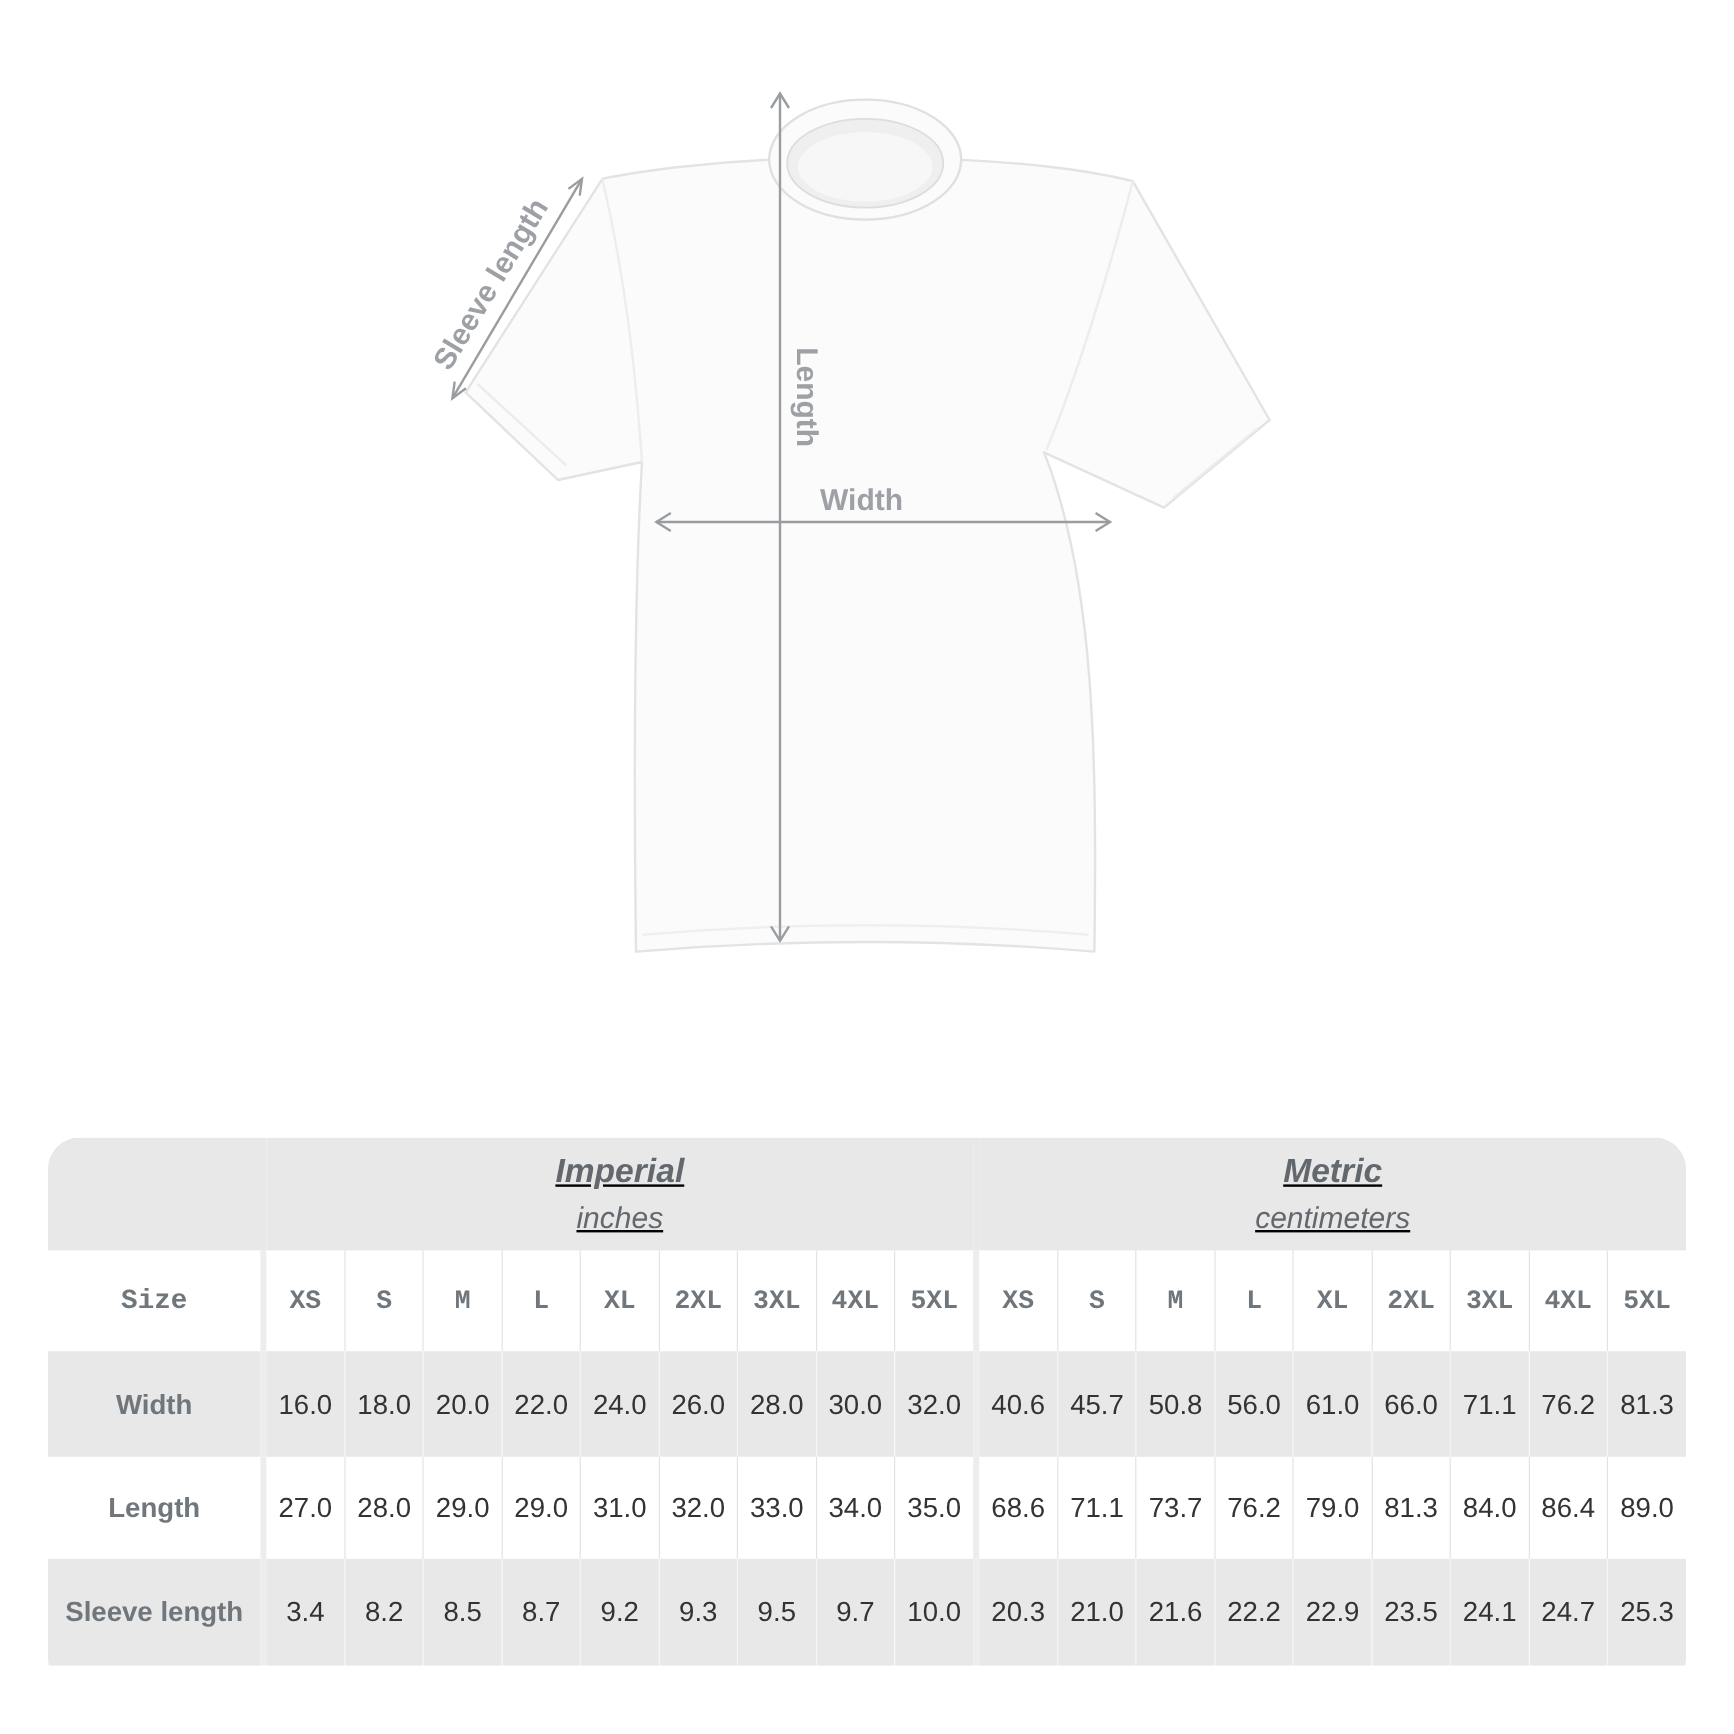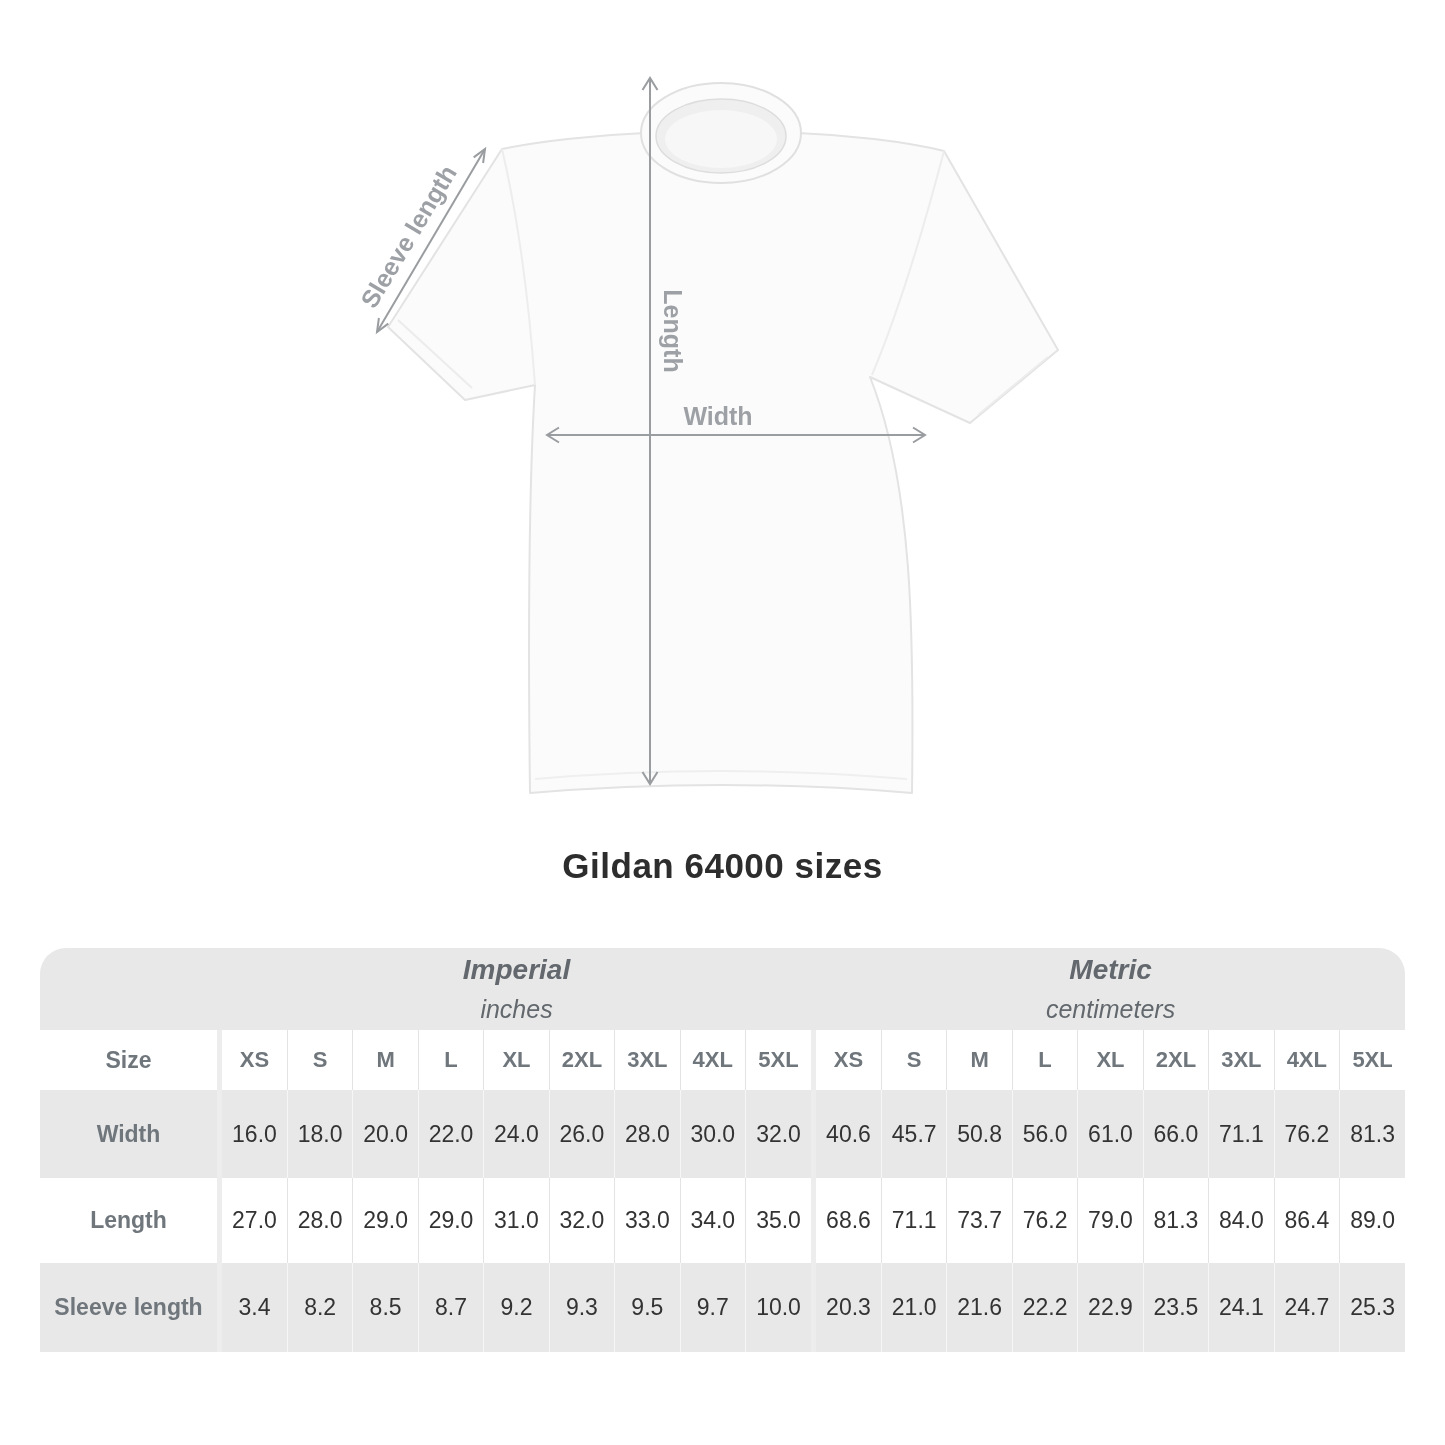--- a/index.html
+++ b/index.html
@@ -28,22 +28,22 @@
   .unit-title{font-size:28px;font-weight:bold;font-style:italic;color:#62686d;}
   .unit-sub{font-size:25px;font-style:italic;color:#62686d;margin-top:9px;}
   td.rowlabel{font-weight:bold;color:#6f767c;}
   td.collabel{font-weight:bold;color:#6f767c;font-size:22px;}
   td.gutter{background:#ededed;}
   td.val{border-left:1px solid #e3e3e3;}
   td.val.first{border-left:none;}
   tr.gray td{background:#e8e8e8;}
   tr.gray td.gutter{background:#ededed;}
   tr.gray td.val{border-left-color:#f6f6f6;}
-  tr.r-band{height:82px;}
-  tr.r-size{height:60px;}
+  tr.r-band{height:94px;text-decoration:underline;}
+  tr.r-size{height:84px;font-family:Liberation Mono, monospace;}
   tr.r-w{height:88px;}
   tr.r-l{height:85px;}
   tr.r-s{height:89px;}
 </style>
 </head>
 <body>
 
 <div class="diagram">
   <svg width="740" height="760" viewBox="0 0 740 760">
 
@@ -92,21 +92,20 @@
     <g>
       <line class="arrow" x1="155" y1="94" x2="47" y2="277"></line>
       <polyline class="arrow" points="153.1,108 155,94 143.7,102.4"></polyline>
       <polyline class="arrow" points="58.3,268.6 47,277 48.9,263"></polyline>
     </g>
     <text class="dim-label" transform="translate(86,186) rotate(-59)" text-anchor="middle">Sleeve length</text>
   </svg>
 </div>
 
 <div class="title-block">
-  <h1 class="page-title">Gildan 64000 sizes</h1>
 </div>
 
 <div class="table-wrap">
   <table id="size-table">
     <colgroup>
         <col style="width: 177px;">
         <col style="width: 5px;">
         <col style="width: 65.45px;">
         <col style="width: 65.45px;">
         <col style="width: 65.45px;">

